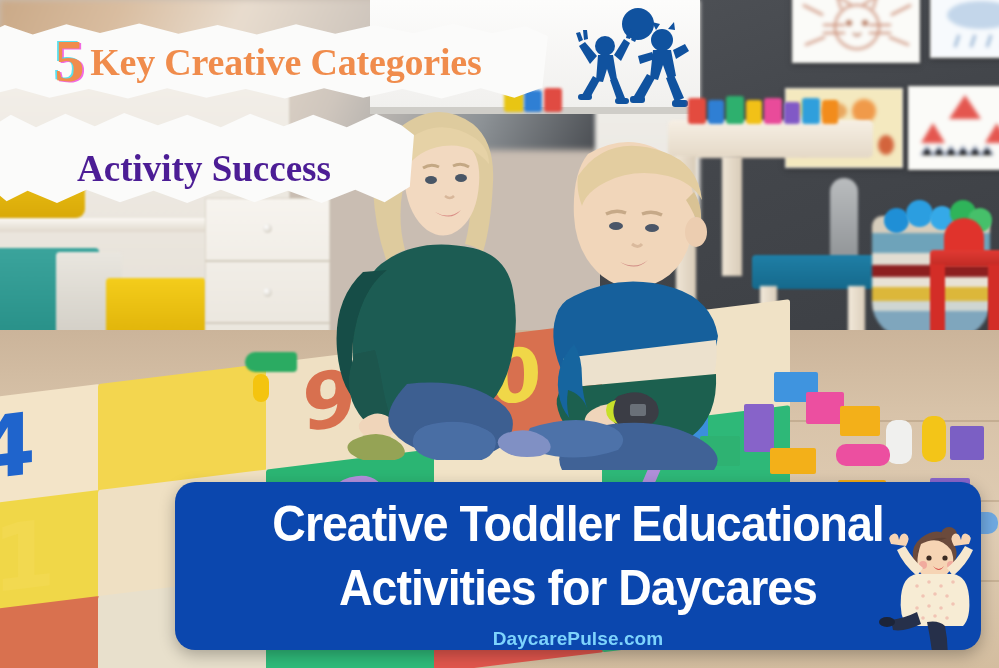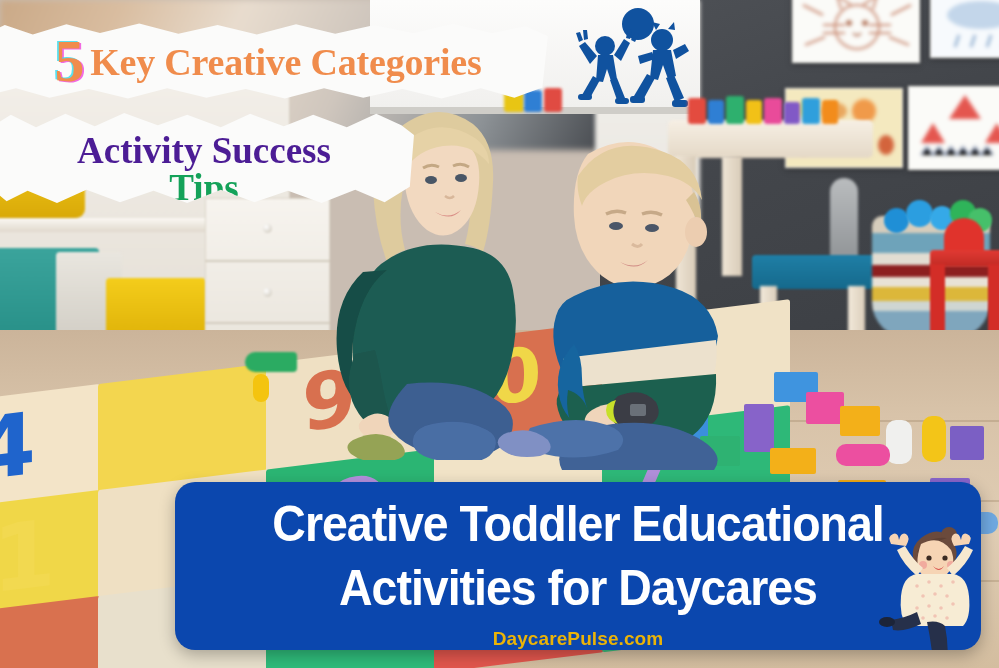--- a/index.html
+++ b/index.html
@@ -156,21 +156,21 @@
   
   #title-card { position:absolute; left:175px; top:482px; width:806px; height:168px;
     background:#0b47ae; border-radius:20px; box-shadow:0 5px 16px rgba(0,0,0,.28);
     overflow:hidden; }
   .title-txt { position:absolute; left:0; top:10px; width:806px;
     text-align:center; font-family:"Liberation Sans", sans-serif; font-weight:700;
     color:#ffffff; font-size:50px; line-height:1.28; letter-spacing:-1.1px;
     transform:scaleX(.93); transform-origin:center top; }
   .title-txt .ln { display:block; }
   #site-url { position:absolute; left:0; top:146px; width:806px; text-align:center;
-    color:#eab308; font-family:"Liberation Sans", sans-serif; font-weight:700;
+    color:#7dd3fc; font-family:"Liberation Sans", sans-serif; font-weight:700;
     font-size:19px; letter-spacing:.1px; }
   #girl-illustration { position:absolute; right:6px; bottom:-18px; width:110px; height:150px; }
 </style>
 </head>
 <body>
 
 <div id="stage">
 
   <div class="photo">
 
@@ -441,21 +441,20 @@
       <div class="t-cat">
         <span class="big5">5</span><span>Key Creative Categories</span>
       </div>
     </div>
   </div>
 
   <div class="torn" id="banner-tips">
     <div class="torn-inner">
       <div class="t-tips">
         <span class="l1">Activity Success</span>
-        <span class="l2">Tips</span>
       </div>
     </div>
   </div>
 
 
   <div id="title-card">
     <div class="title-txt">
       <span class="ln">Creative Toddler Educational</span>
       <span class="ln">Activities for Daycares</span>
     </div>

